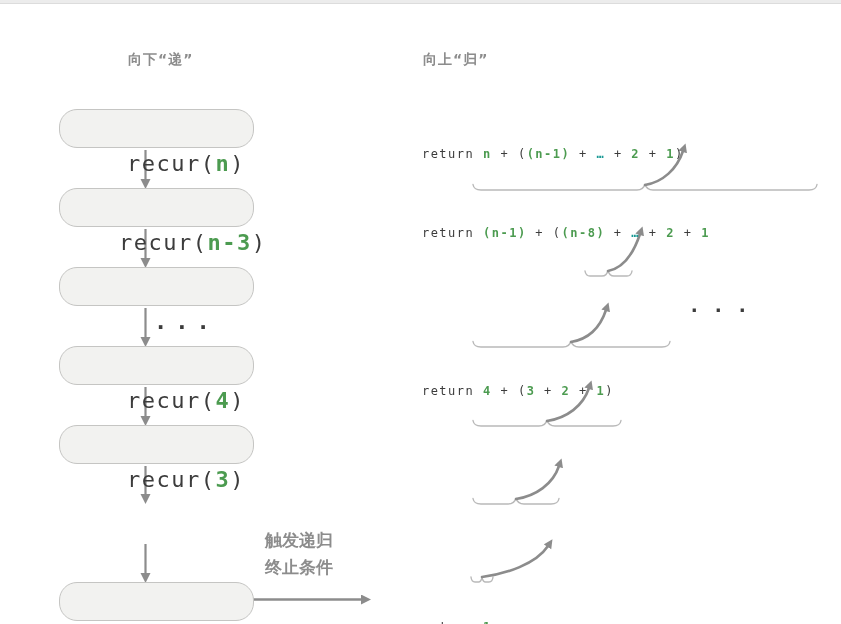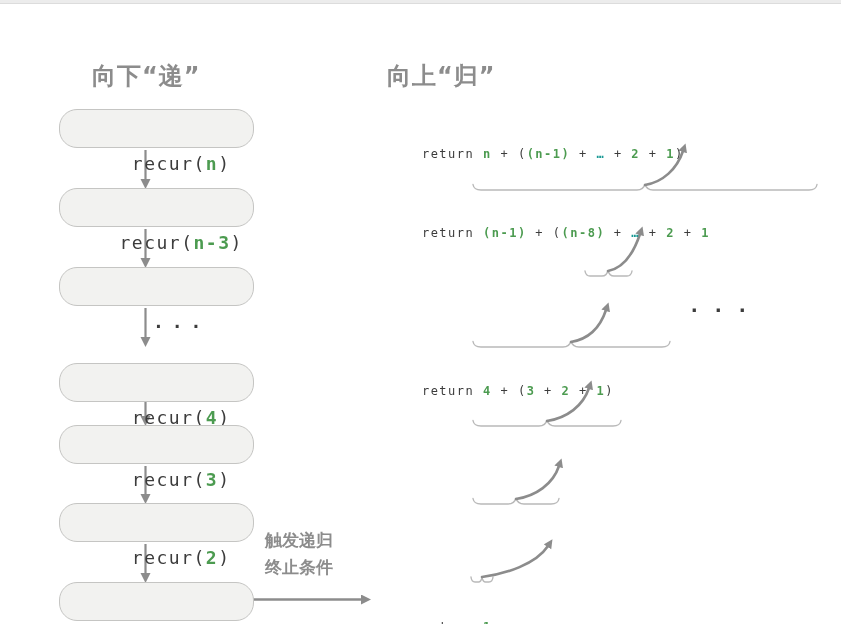--- a/index.html
+++ b/index.html
@@ -3,28 +3,28 @@
 <meta charset="utf-8">
 <title>recursion diagram</title>
 <style>
   html,body{margin:0;padding:0;background:#fff;}
   .canvas{
     position:relative;width:841px;height:624px;background:#fff;overflow:hidden;
     font-family:"DejaVu Sans","Liberation Sans",sans-serif;
   }
   .topbar{position:absolute;left:0;top:0;width:841px;height:3px;
           background:var(--topbar);border-bottom:1px solid var(--topbar_edge);}
-  .hdr{position:absolute;top:60px;font-size:24px;font-weight:700;color:var(--label);letter-spacing:1px;}
+  .hdr{position:absolute;top:51px;font-size:14px;font-weight:700;color:var(--label);letter-spacing:1px;margin-left:36px;}
   .hdr.left{left:92px;}
   .hdr.right{left:387px;}
   .box{
     position:absolute;left:59px;width:195px;height:39px;
     background:var(--box_fill);border:1.5px solid var(--box_border);border-radius:18px;
     box-sizing:border-box;text-align:center;line-height:36px;white-space:pre;
-    font-family:"DejaVu Sans Mono","Liberation Mono",monospace;font-size:18px;letter-spacing:1.5px;
+    font-family:"DejaVu Sans Mono","Liberation Mono",monospace;font-size:22px;letter-spacing:1.5px;
   }
   .code-row{
     position:absolute;left:387px;height:26px;line-height:26px;white-space:pre;
     font-family:"DejaVu Sans Mono","Liberation Mono",monospace;font-size:12px;letter-spacing:1.5px;
   }
   .c{color:var(--code);}
   .g{color:var(--green);font-weight:700;}
   .t{color:var(--teal);font-weight:700;}
   .dots-span{font-weight:700;letter-spacing:8px;}
   .dots-row{left:592px;font-weight:700;font-size:20px;letter-spacing:12px;}
@@ -85,28 +85,25 @@
 
   <div class="box" style="top:109px">
     <span class="c">recur(</span><span class="g">n</span><span class="c">)</span>
   </div>
   <div class="box" style="top:188px">
     <span class="c">recur(</span><span class="g">n-3</span><span class="c">)</span>
   </div>
   <div class="box" style="top:267px">
     <span class="c dots-span">...</span>
   </div>
-  <div class="box" style="top:363px">
+  <div class="box" style="top:346px">
     <span class="c">recur(</span><span class="g">4</span><span class="c">)</span>
   </div>
   <div class="box" style="top:425px">
     <span class="c">recur(</span><span class="g">3</span><span class="c">)</span>
-  </div>
-  <div class="box" style="top:503px">
-    <span class="c">recur(</span><span class="g">2</span><span class="c">)</span>
   </div>
   <div class="box" style="top:582px">
     
   </div>
 
   <div class="trigger">
     <div>触发递归</div>
     <div>终止条件</div>
   </div>
 

